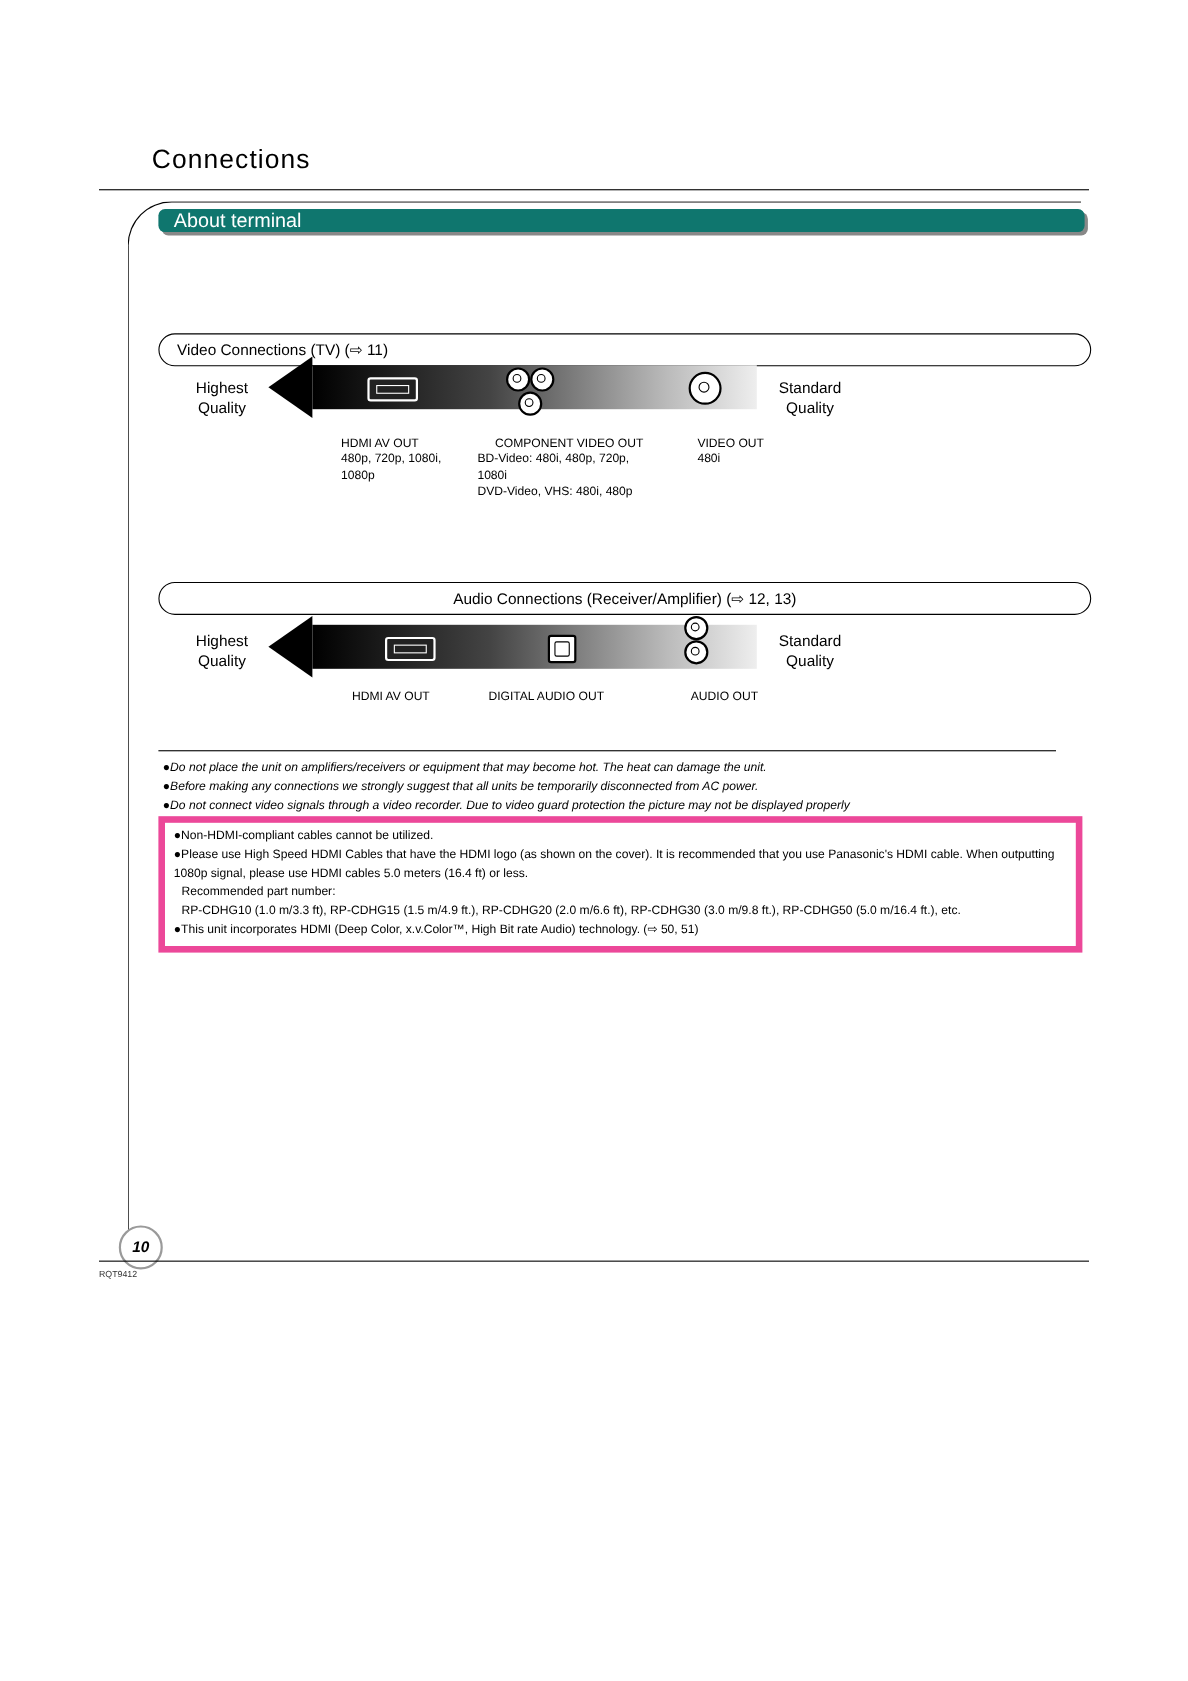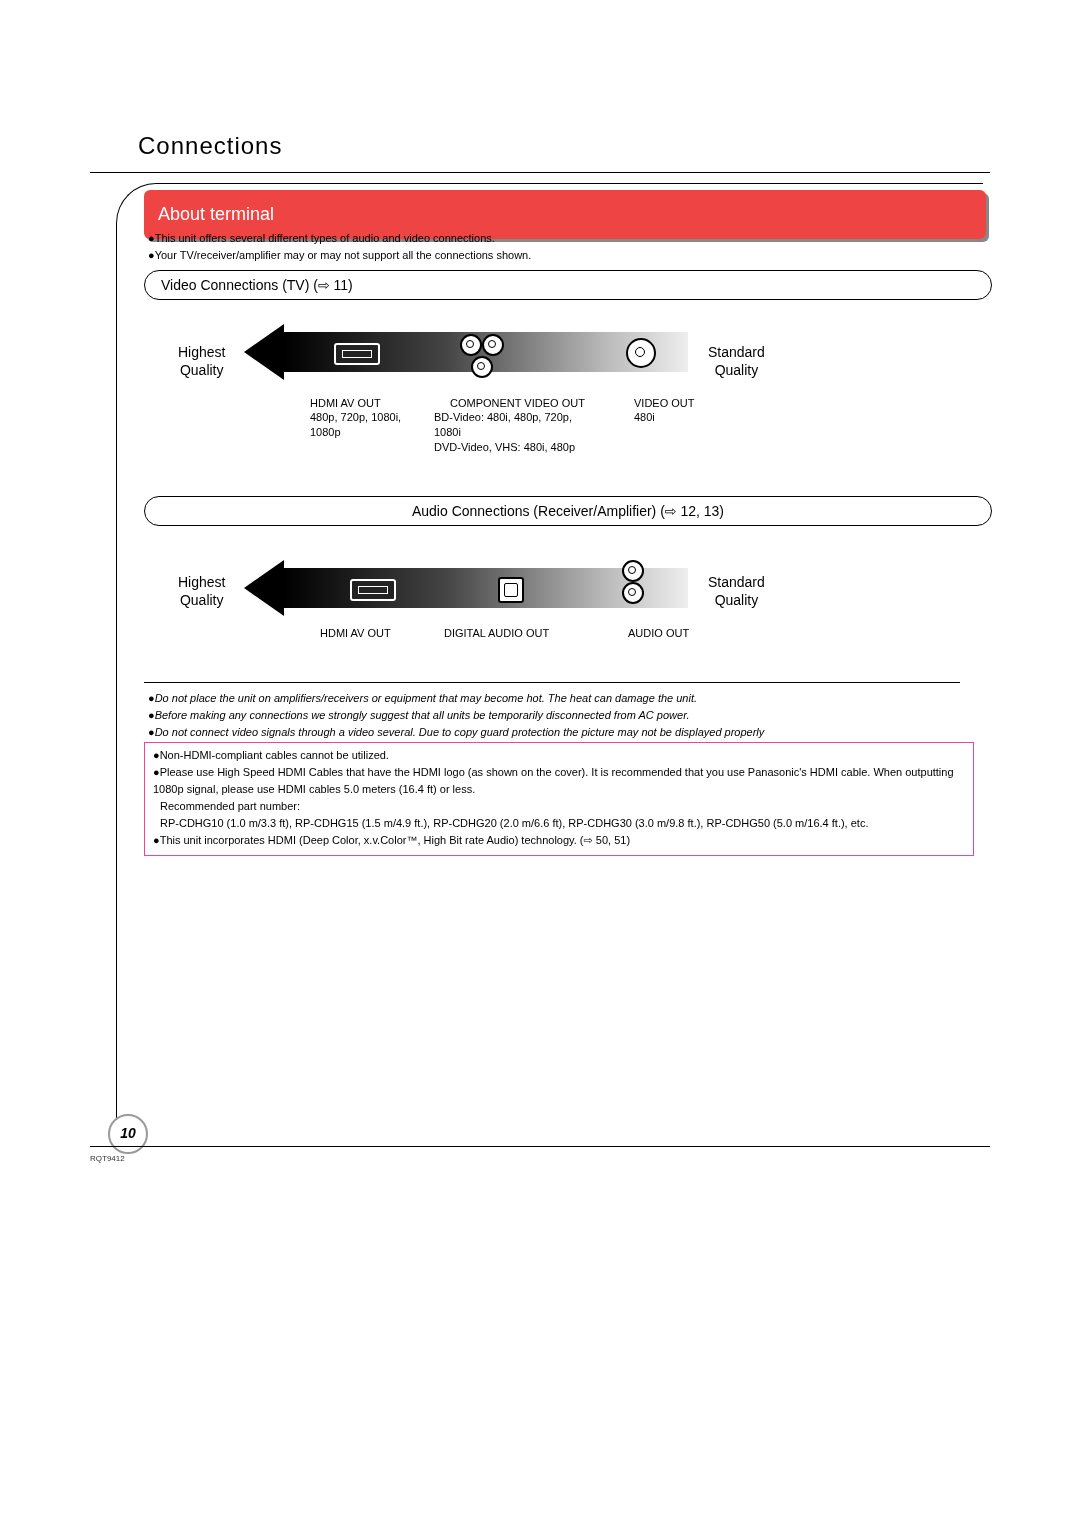--- a/index.html
+++ b/index.html
@@ -47,42 +47,43 @@
     top: 1146px;
     left: 90px;
     right: 90px;
     border-top: 1px solid #000;
   }
   .black-bar {
     position: absolute;
     top: 190px;
     left: 144px;
     width: 814px;
-    background: #ef4444;
+    background: #0f766e;
     color: #fff;
     font-size: 18px;
-    padding: 14px 14px;
+    padding: 0 14px;
     border-radius: 6px;
     box-shadow: 3px 3px 0 #888;
   }
   .intro-list {
     position: absolute;
     top: 230px;
     left: 148px;
     font-size: 11px;
     line-height: 1.5;
   }
   .pill {
     position: absolute;
     left: 144px;
     width: 814px;
     border: 1px solid #000;
     border-radius: 16px;
     font-size: 14px;
     padding: 6px 16px;
+    margin-top: 33px;
   }
   .pill-video { top: 270px; }
   .pill-audio { top: 496px; text-align: center; }
 
   .q-label {
     position: absolute;
     font-size: 14px;
     text-align: center;
     line-height: 1.3;
   }
@@ -187,21 +188,21 @@
     font-size: 11px;
     line-height: 1.55;
     width: 810px;
     font-style: italic;
   }
   .hdmi-box {
     position: absolute;
     top: 742px;
     left: 144px;
     width: 812px;
-    border: 1px solid #ec4899;
+    border: 6px solid #ec4899;
     font-size: 11px;
     line-height: 1.55;
     padding: 4px 8px 6px;
   }
 
   .page-number {
     position: absolute;
     top: 1114px;
     left: 108px;
     width: 36px;
@@ -228,24 +229,20 @@
 
 <div class="page">
 
   <div class="title">Connections</div>
   <div class="title-rule"></div>
 
   <div class="outer-box"></div>
 
   <div class="black-bar">About terminal</div>
 
-  <div class="intro-list">
-    ●<span>This unit offers several different types of audio and video connections.</span><br>
-    ●<span>Your TV/receiver/amplifier may or may not support all the connections shown.</span>
-  </div>
 
   <div class="pill pill-video">Video Connections (TV) (⇨ 11)</div>
 
   <div class="q-label q-hq-v" style="white-space:pre;">Highest
 Quality</div>
   <div class="q-label q-sq-v" style="white-space:pre;">Standard
 Quality</div>
 
   <div class="arrow-wrap arrow-v">
     <div class="arrow-head"></div>
@@ -305,21 +302,21 @@
 
   <div class="conn-label" style="top:626px; left:320px;">HDMI AV OUT</div>
   <div class="conn-label" style="top:626px; left:444px;">DIGITAL AUDIO OUT</div>
   <div class="conn-label" style="top:626px; left:604px;margin-left:24px;">AUDIO OUT</div>
 
   <div class="mid-rule"></div>
 
   <div class="warn-list">
     ●<span>Do not place the unit on amplifiers/receivers or equipment that may become hot. The heat can damage the unit.</span><br>
     ●<span>Before making any connections we strongly suggest that all units be temporarily disconnected from AC power.</span><br>
-    ●<span>Do not connect video signals through a video several. Due to copy guard protection the picture may not be displayed properly</span>
+    ●<span>Do not connect video signals through a video recorder. Due to video guard protection the picture may not be displayed properly</span>
   </div>
 
   <div class="hdmi-box">
     ●<span>Non-HDMI-compliant cables cannot be utilized.</span><br>
     ●<span>Please use High Speed HDMI Cables that have the HDMI logo (as shown on the cover). It is recommended that you use Panasonic's HDMI cable. When outputting 1080p signal, please use HDMI cables 5.0 meters (16.4 ft) or less.</span><br>
     <span style="display:inline-block;width:7px;"></span><span>Recommended part number:</span><br>
     <span style="display:inline-block;width:7px;"></span><span>RP-CDHG10 (1.0 m/3.3 ft), RP-CDHG15 (1.5 m/4.9 ft.), RP-CDHG20 (2.0 m/6.6 ft), RP-CDHG30 (3.0 m/9.8 ft.), RP-CDHG50 (5.0 m/16.4 ft.), etc.</span><br>
     ●<span>This unit incorporates HDMI (Deep Color, x.v.Color™, High Bit rate Audio) technology. (⇨ 50, 51)</span>
   </div>
 

